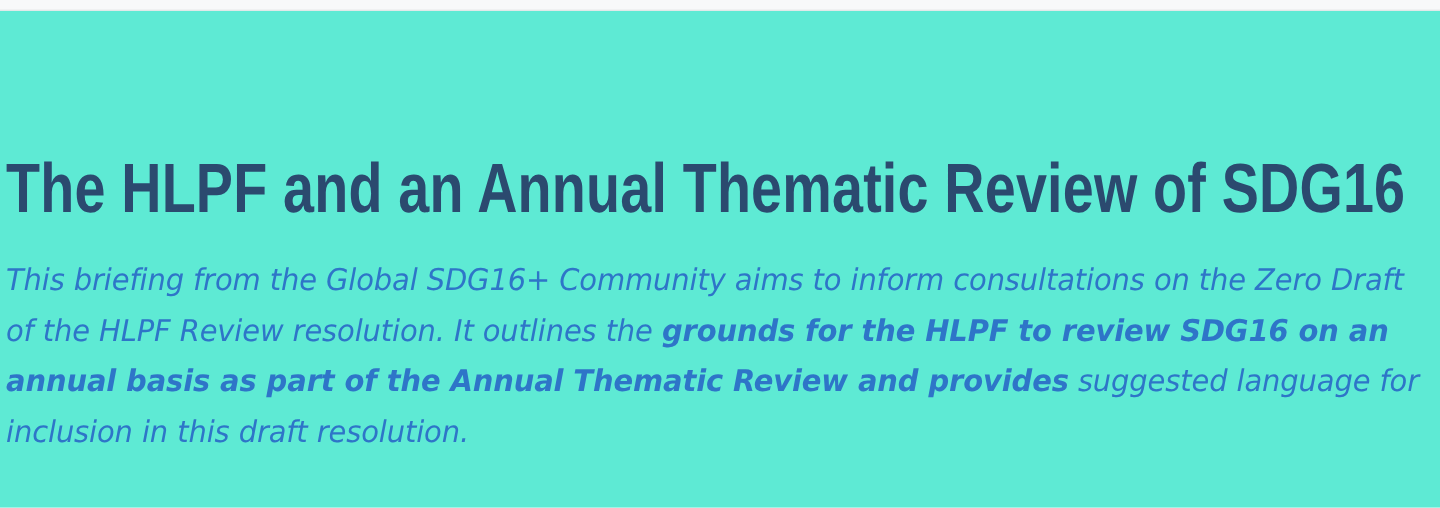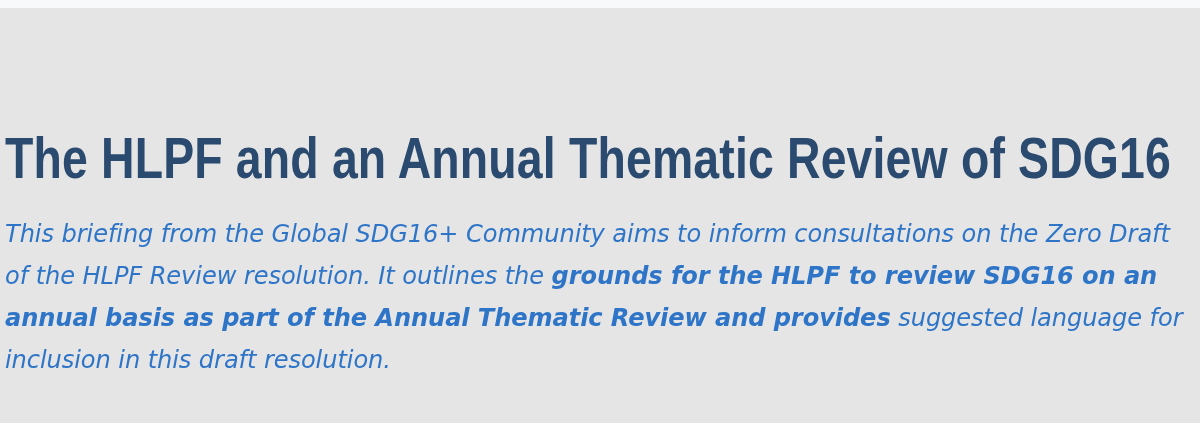--- a/index.html
+++ b/index.html
@@ -12,21 +12,21 @@
     height: 423px;
     background: #ffffff;
     font-family: "Liberation Sans", sans-serif;
     overflow: hidden;
   }
 
   .page {
     position: relative;
     width: 1200px;
     height: 423px;
-    background: #e5e5e5;
+    background: #5eead4;
     overflow: hidden;
   }
 
   
   .top-strip {
     position: absolute;
     top: 0;
     left: 0;
     width: 1200px;
     height: 9px;

